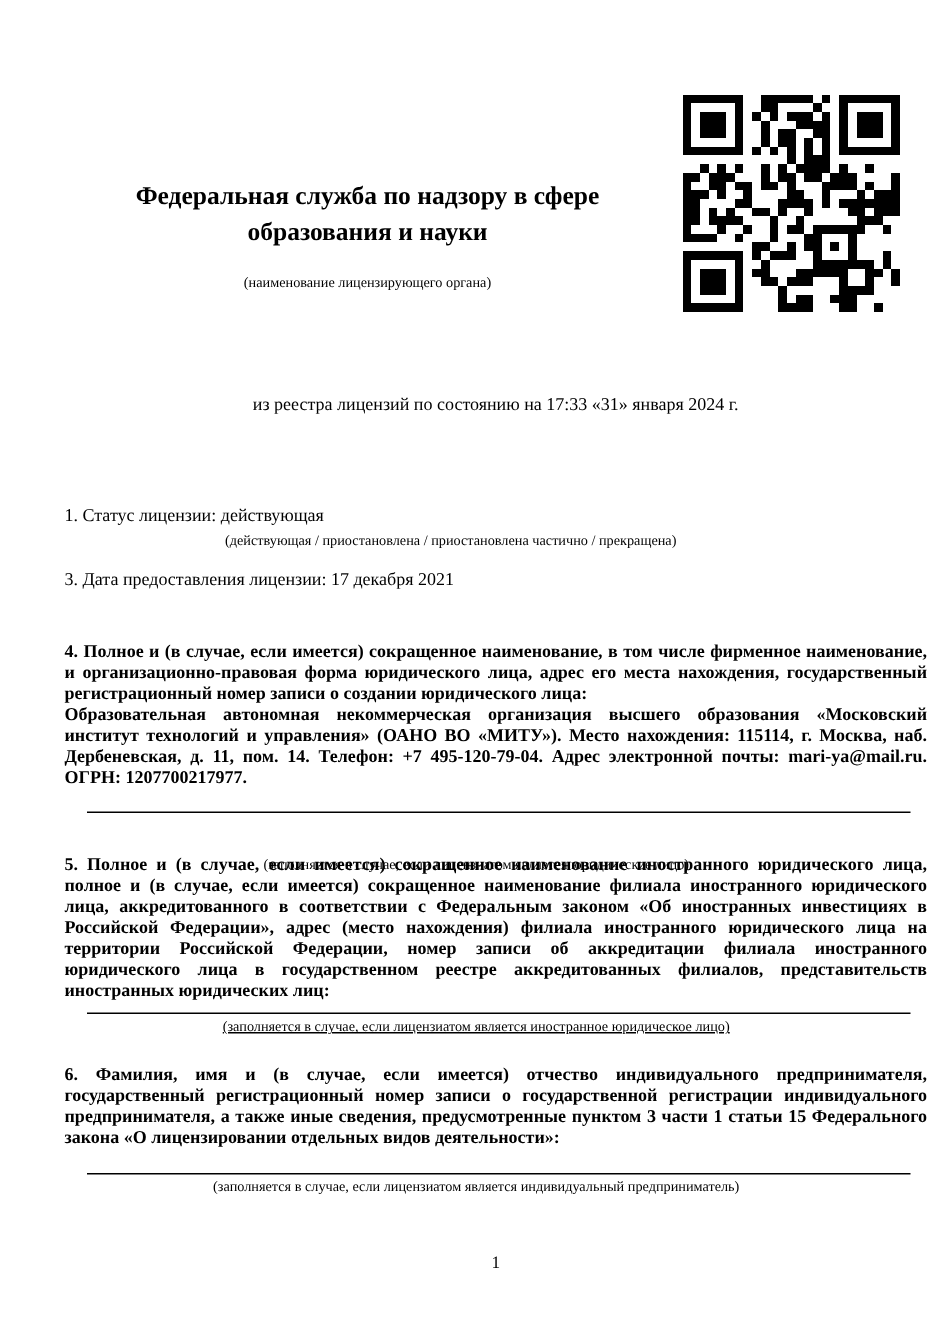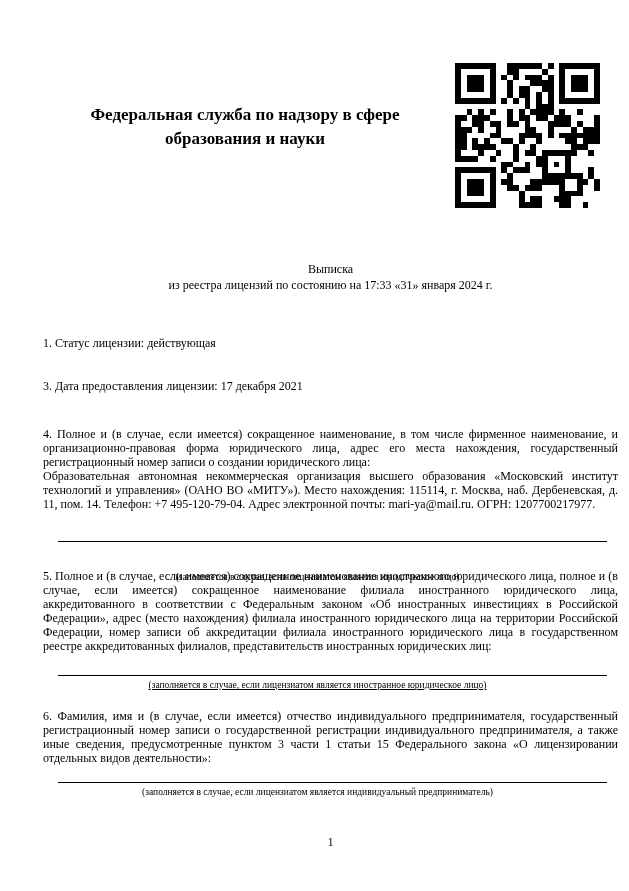--- a/index.html
+++ b/index.html
@@ -20,21 +20,21 @@
   .issuer-block{
     position:absolute;
     left:65px; top:103px;
     width:360px;
     text-align:center;
   }
   .issuer-name{
     font-size:17px;
     line-height:24px;
     font-weight:bold;
-    margin:0;
+    margin:16px;
   }
   .issuer-caption{
     font-size:9.5px;
     line-height:12px;
     margin-top:3px;
   }
   .qr-wrap{
     position:absolute;
     left:455px; top:63px;
     width:145px; height:145px;
@@ -50,21 +50,21 @@
   }
   
   .item{
     position:absolute;
     left:43px;
     width:575px;
     font-size:12px;
     line-height:14px;
   }
   .item p{margin:0;}
-  .just{text-align:justify;}
+  .just{text-align:justify;font-weight:bold;}
   .small-note{
     font-size:9.5px;
     line-height:12px;
     text-align:center;
   }
   .item1-note{
     margin-top:5px;
     padding-right:60px;
   }
   .fill-rule{
@@ -90,20 +90,21 @@
   }
   .qr-svg{display:block;}
 </style>
 </head>
 <body>
 
 <div class="page">
 
   <div class="issuer-block">
     <h1 class="issuer-name">Федеральная служба по надзору в сфере образования и науки</h1>
+    <div class="issuer-caption">(наименование лицензирующего органа)</div>
   </div>
 
   <div class="qr-wrap">
     <svg id="qr" class="qr-svg" viewBox="0 0 25 25" width="145" height="145" shape-rendering="crispEdges">
         <rect x="0" y="0" width="25" height="25" fill="#fff"></rect>
         <rect x="0" y="0" width="1" height="1" fill="#000"></rect>
         <rect x="1" y="0" width="1" height="1" fill="#000"></rect>
         <rect x="2" y="0" width="1" height="1" fill="#000"></rect>
         <rect x="3" y="0" width="1" height="1" fill="#000"></rect>
         <rect x="4" y="0" width="1" height="1" fill="#000"></rect>
@@ -411,26 +412,26 @@
         <rect x="12" y="24" width="1" height="1" fill="#000"></rect>
         <rect x="13" y="24" width="1" height="1" fill="#000"></rect>
         <rect x="14" y="24" width="1" height="1" fill="#000"></rect>
         <rect x="18" y="24" width="1" height="1" fill="#000"></rect>
         <rect x="19" y="24" width="1" height="1" fill="#000"></rect>
         <rect x="22" y="24" width="1" height="1" fill="#000"></rect>
       </svg>
   </div>
 
   <div class="subject">
-    <div>Выписка</div>
     <div>из реестра лицензий по состоянию на 17:33 «31» января 2024 г.</div>
   </div>
 
   <div class="item" style="top:326px;margin-top:10px;">
     <p>1. Статус лицензии: действующая</p>
+    <div class="small-note item1-note">(действующая / приостановлена / приостановлена частично / прекращена)</div>
   </div>
 
 
   <div class="item" style="top:379px;">
     <p>3. Дата предоставления лицензии: 17 декабря 2021</p>
   </div>
 
   <div class="item" style="top:427px;">
     <p class="just">4. Полное и (в случае, если имеется) сокращенное наименование, в том числе фирменное наименование, и организационно-правовая форма юридического лица, адрес его места нахождения, государственный регистрационный номер записи о создании юридического лица:</p>
     <p class="just">Образовательная автономная некоммерческая организация высшего образования «Московский институт технологий и управления» (ОАНО ВО «МИТУ»). Место нахождения: 115114, г. Москва, наб. Дербеневская, д. 11, пом. 14. Телефон: +7 495-120-79-04. Адрес электронной почты: mari-ya@mail.ru. ОГРН: 1207700217977.</p>

